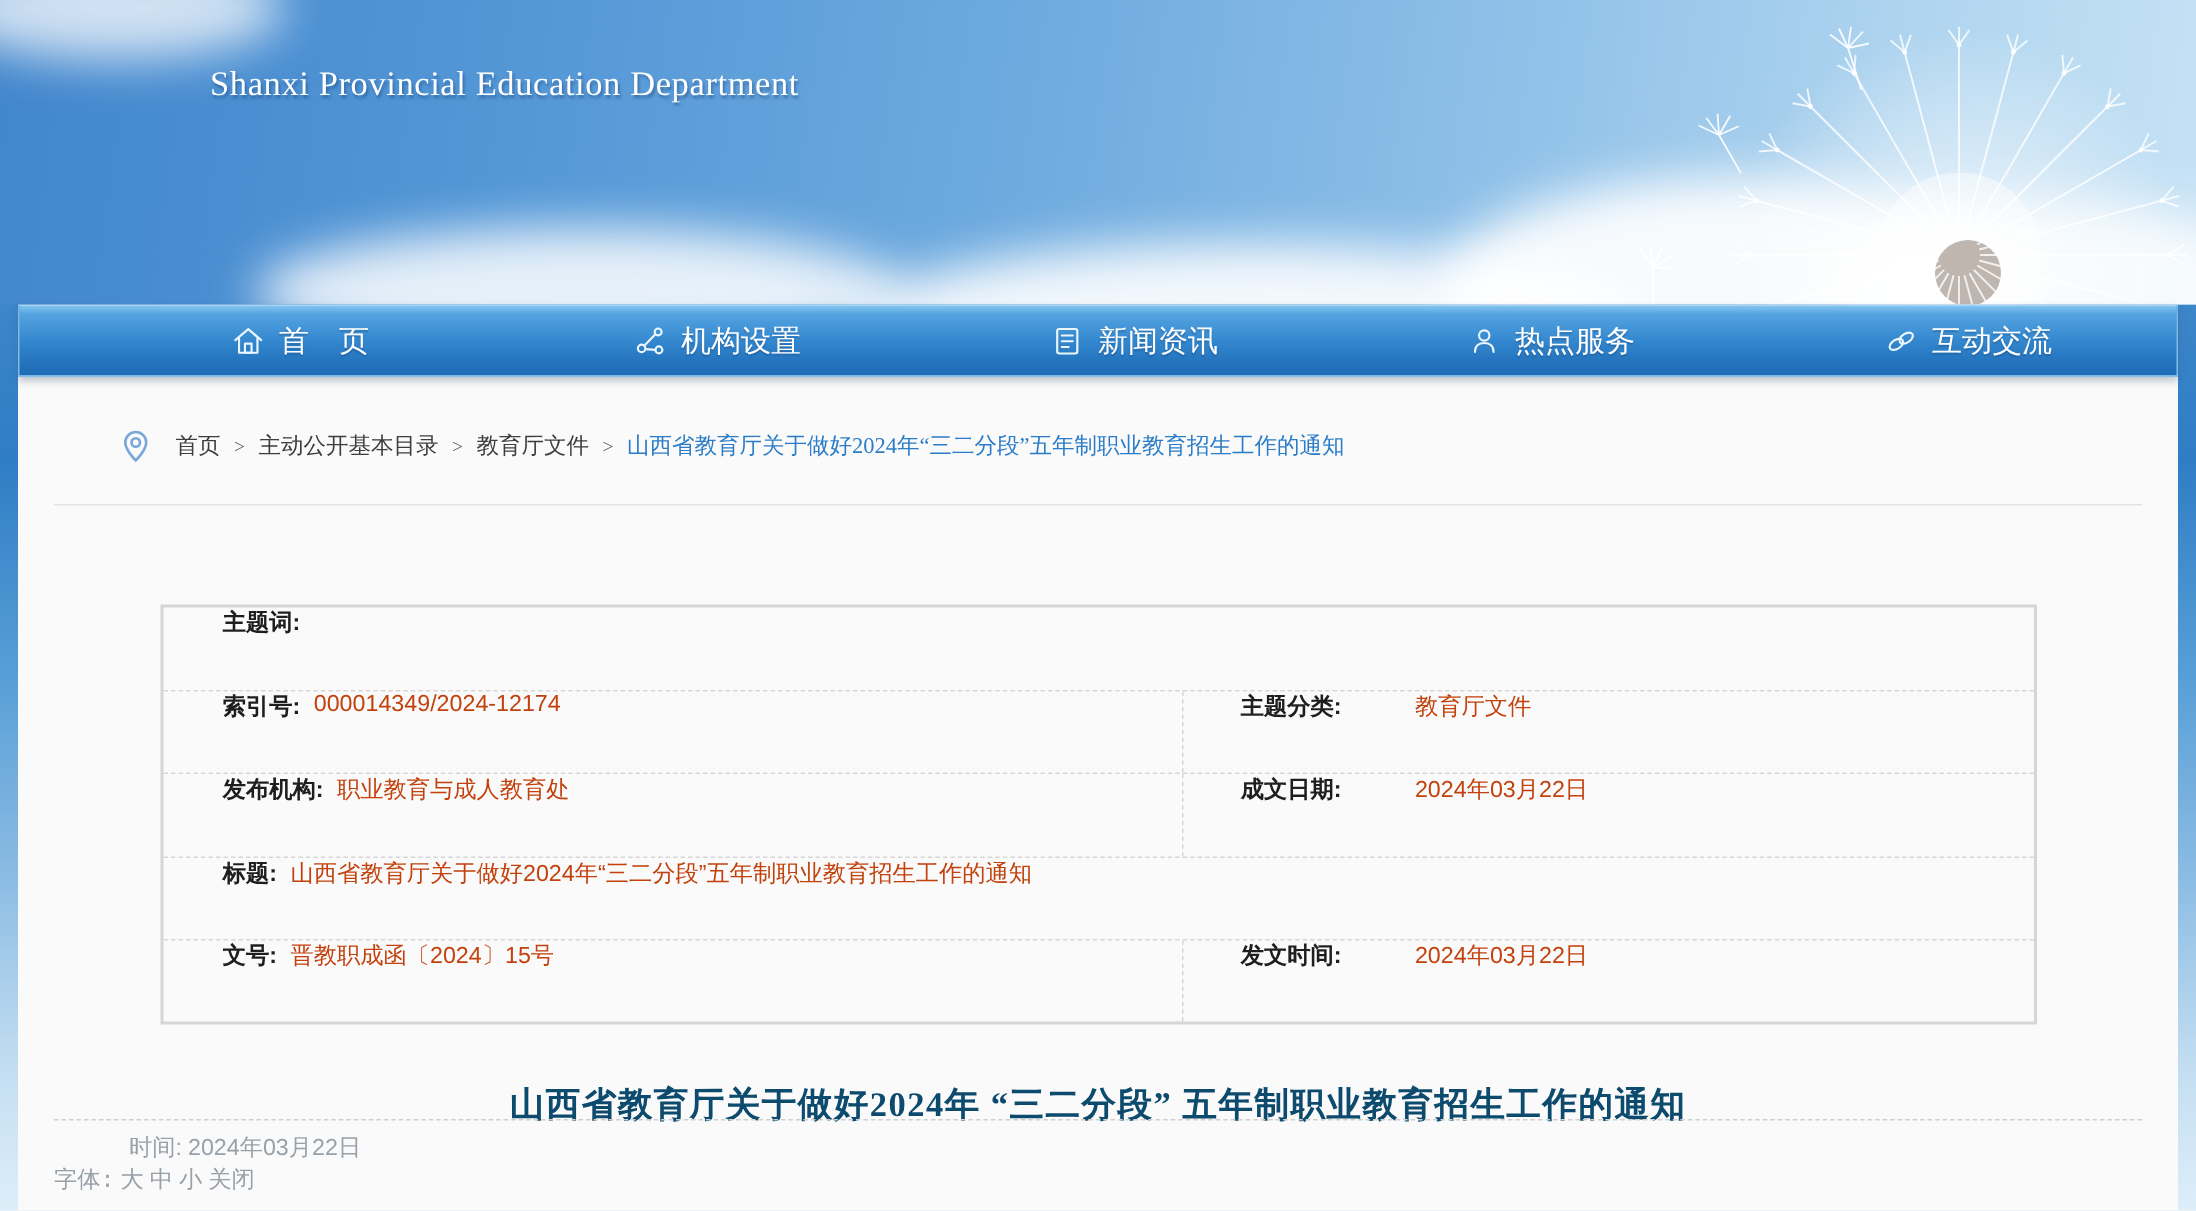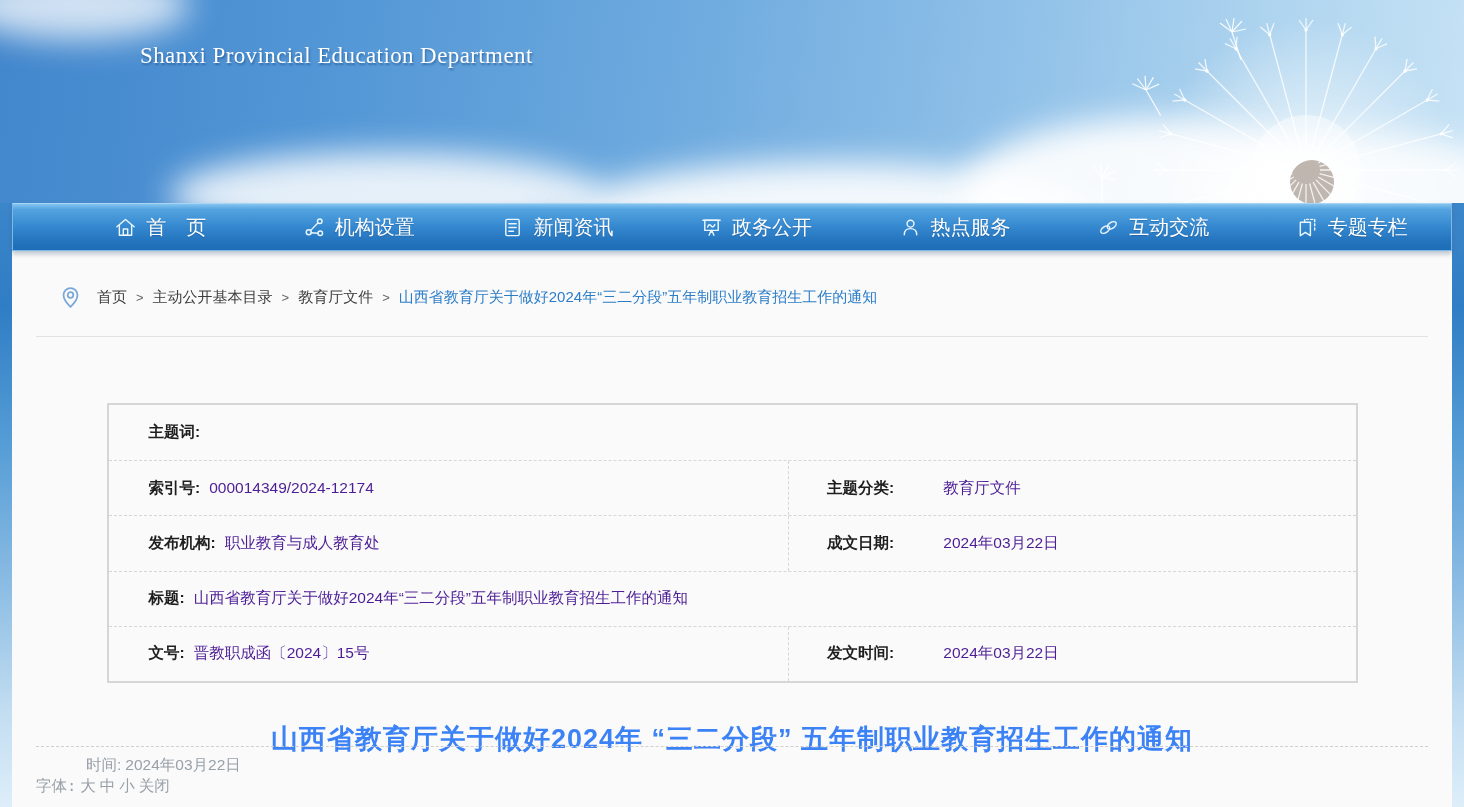--- a/index.html
+++ b/index.html
@@ -49,43 +49,43 @@
     flex:1; display:flex; align-items:center; justify-content:center; gap:9px;
     color:#fff; font-size:20px; text-decoration:none; cursor:pointer;
     text-shadow:0 1px 1px rgba(20,60,110,.35); white-space:nowrap;
   }
   .nic { display:flex; align-items:center; }
   .nic svg { width:23px; height:23px; stroke:#eaf5fd; fill:none; stroke-width:1.5; stroke-linecap:round; stroke-linejoin:round; }
 
   
   .content { position:relative; margin:0 12px; height:556px; background:#fafafa; }
   .crumbs {
-    display:flex; align-items:center; padding:34px 0 0 46px;
-    font-size:15px; color:#3d3d3d; white-space:nowrap;
+    display:flex; align-items:center; padding:34px 0 0 66px;
+    font-size:15px; color:#3d3d3d; white-space:nowrap;font-family:Liberation Serif, serif;
   }
   .pin { display:flex; margin-right:14px; }
   .pin svg { width:25px; height:25px; stroke:#7aa7d9; fill:none; stroke-width:1.7; }
   .crumb { color:#3d3d3d; text-decoration:none; cursor:pointer; }
   .crumb-sep { color:#666; margin:0 9px; font-size:13px; }
   .crumb-cur { color:#2c7dc8; }
   .rule { border-top:1px solid #e2e2e2; margin:26px 24px 0; }
 
   .doc-table { width:1251px; margin:66px auto 0; border:2px solid #d6d6d6; }
   .t-row { display:flex; height:55.2px; border-top:1px dashed #d6d6d6; }
   .t-row:first-child { border-top:none; }
-  .t-cell { display:flex; align-items:center; padding-left:40px; overflow:hidden; }
+  .t-cell { display:flex; align-items:flex-start; padding-left:40px; overflow:hidden; }
   .t-full { width:100%; }
   .t-left { width:54.5%; }
   .t-right { width:45.5%; border-left:1px dashed #d6d6d6; padding-left:38px;gap:40px; }
   .t-label { font-weight:bold; color:#1e1e1e; font-size:15.5px; white-space:nowrap; }
-  .t-value { color:#4c1d95; font-size:15.5px; margin-left:9px; white-space:nowrap; }
+  .t-value { color:#c2410c; font-size:15.5px; margin-left:9px; white-space:nowrap; }
 
   .art-title {
     margin:38px 30px 0; text-align:center;
-    font-size:27px; font-weight:bold; color:#3b82f6; letter-spacing:1px;
+    font-size:23px; font-weight:bold; color:#0c4a6e; letter-spacing:1px;font-family:Liberation Serif, serif;
   }
 
   .meta-bar {
     position:absolute; left:24px; right:24px; bottom:0;
     border-top:1px dashed #cfcfcf;
     display:flex; justify-content:space-between; align-items:flex-start;
     padding:8px 0 10px; font-size:15.5px; color:#98a0a8;flex-direction:column;
   }
   .meta-left { padding-left:50px; }
   .meta-left span { margin-right:4px; }
@@ -196,56 +196,34 @@
             <line x1="8.2" y1="8" x2="15.8" y2="8"></line>
             <line x1="8.2" y1="12" x2="15.8" y2="12"></line>
             <line x1="8.2" y1="16" x2="13" y2="16"></line>
           </svg>
       </span>
       <span>新闻资讯</span>
     </a>
     <a class="nav-item">
       <span class="nic">
         <svg viewBox="0 0 24 24">
-            <line x1="3" y1="4.5" x2="21" y2="4.5"></line>
-            <rect x="5" y="4.5" width="14" height="10.5"></rect>
-            <path d="M8 11.5 C9 8.5 10.6 8.5 11.6 10.3 C12.6 12.1 14.2 11.8 15.4 9"></path>
-            <line x1="12" y1="15" x2="12" y2="17"></line>
-            <line x1="9.5" y1="20" x2="11.6" y2="15.2"></line>
-            <line x1="14.5" y1="20" x2="12.4" y2="15.2"></line>
-          </svg>
-      </span>
-      <span>政务公开</span>
-    </a>
-    <a class="nav-item">
-      <span class="nic">
-        <svg viewBox="0 0 24 24">
             <circle cx="12" cy="8" r="3.6"></circle>
             <path d="M5.5 19.5 C5.5 14.8 9 13.2 12 13.2 C15 13.2 18.5 14.8 18.5 19.5"></path>
           </svg>
       </span>
       <span>热点服务</span>
     </a>
     <a class="nav-item">
       <span class="nic">
         <svg viewBox="0 0 24 24">
             <ellipse cx="8.6" cy="14.2" rx="5.2" ry="3.1" transform="rotate(-33 8.6 14.2)"></ellipse>
             <ellipse cx="15.4" cy="9.8" rx="5.2" ry="3.1" transform="rotate(-33 15.4 9.8)"></ellipse>
           </svg>
       </span>
       <span>互动交流</span>
-    </a>
-    <a class="nav-item">
-      <span class="nic">
-        <svg viewBox="0 0 24 24">
-            <path d="M9 6 V3.5 H19.5 V16" stroke-dasharray="2.2 2.2"></path>
-            <path d="M4.5 6.5 H15 V20.5 L9.7 17 L4.5 20.5 Z"></path>
-          </svg>
-      </span>
-      <span>专题专栏</span>
     </a>
   </nav>
 
   <main class="content">
 
     <div class="crumbs">
       <span class="pin">
         <svg viewBox="0 0 24 24">
             <path d="M12 21 C12 21 5.3 14.6 5.3 9.6 A6.7 6.7 0 1 1 18.7 9.6 C18.7 14.6 12 21 12 21 Z"></path>
             <circle cx="12" cy="9.6" r="2.7"></circle>

